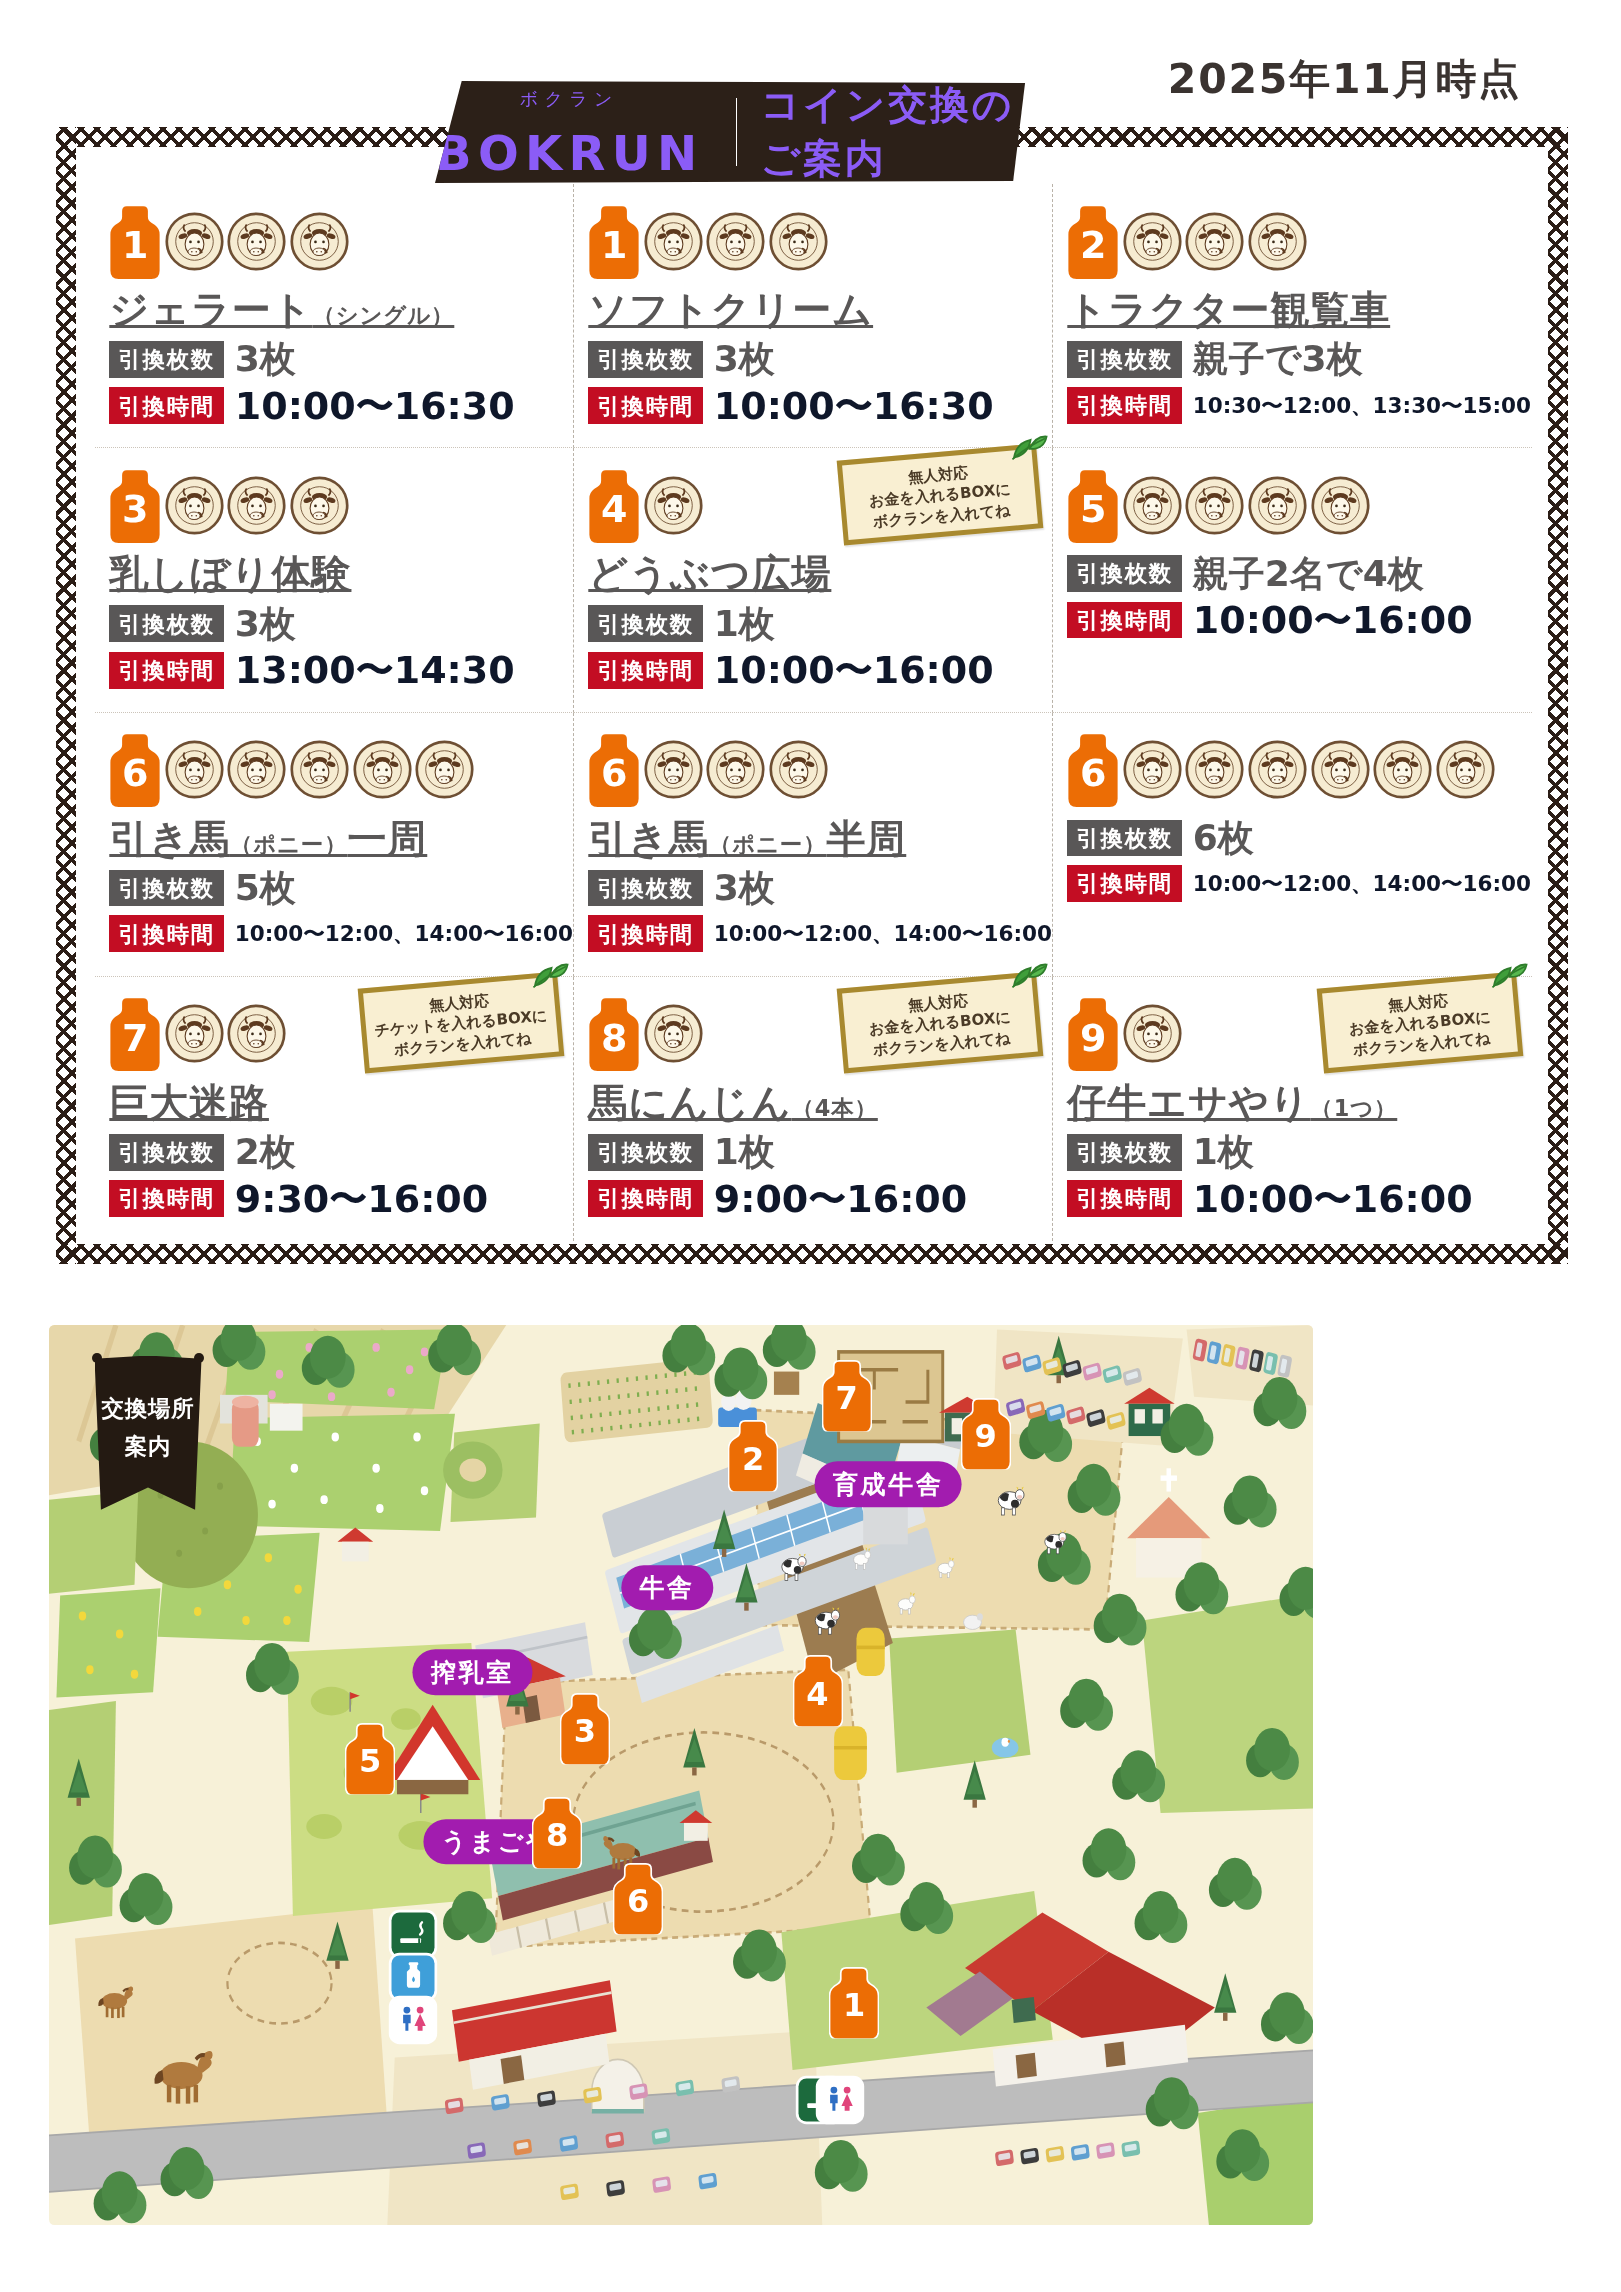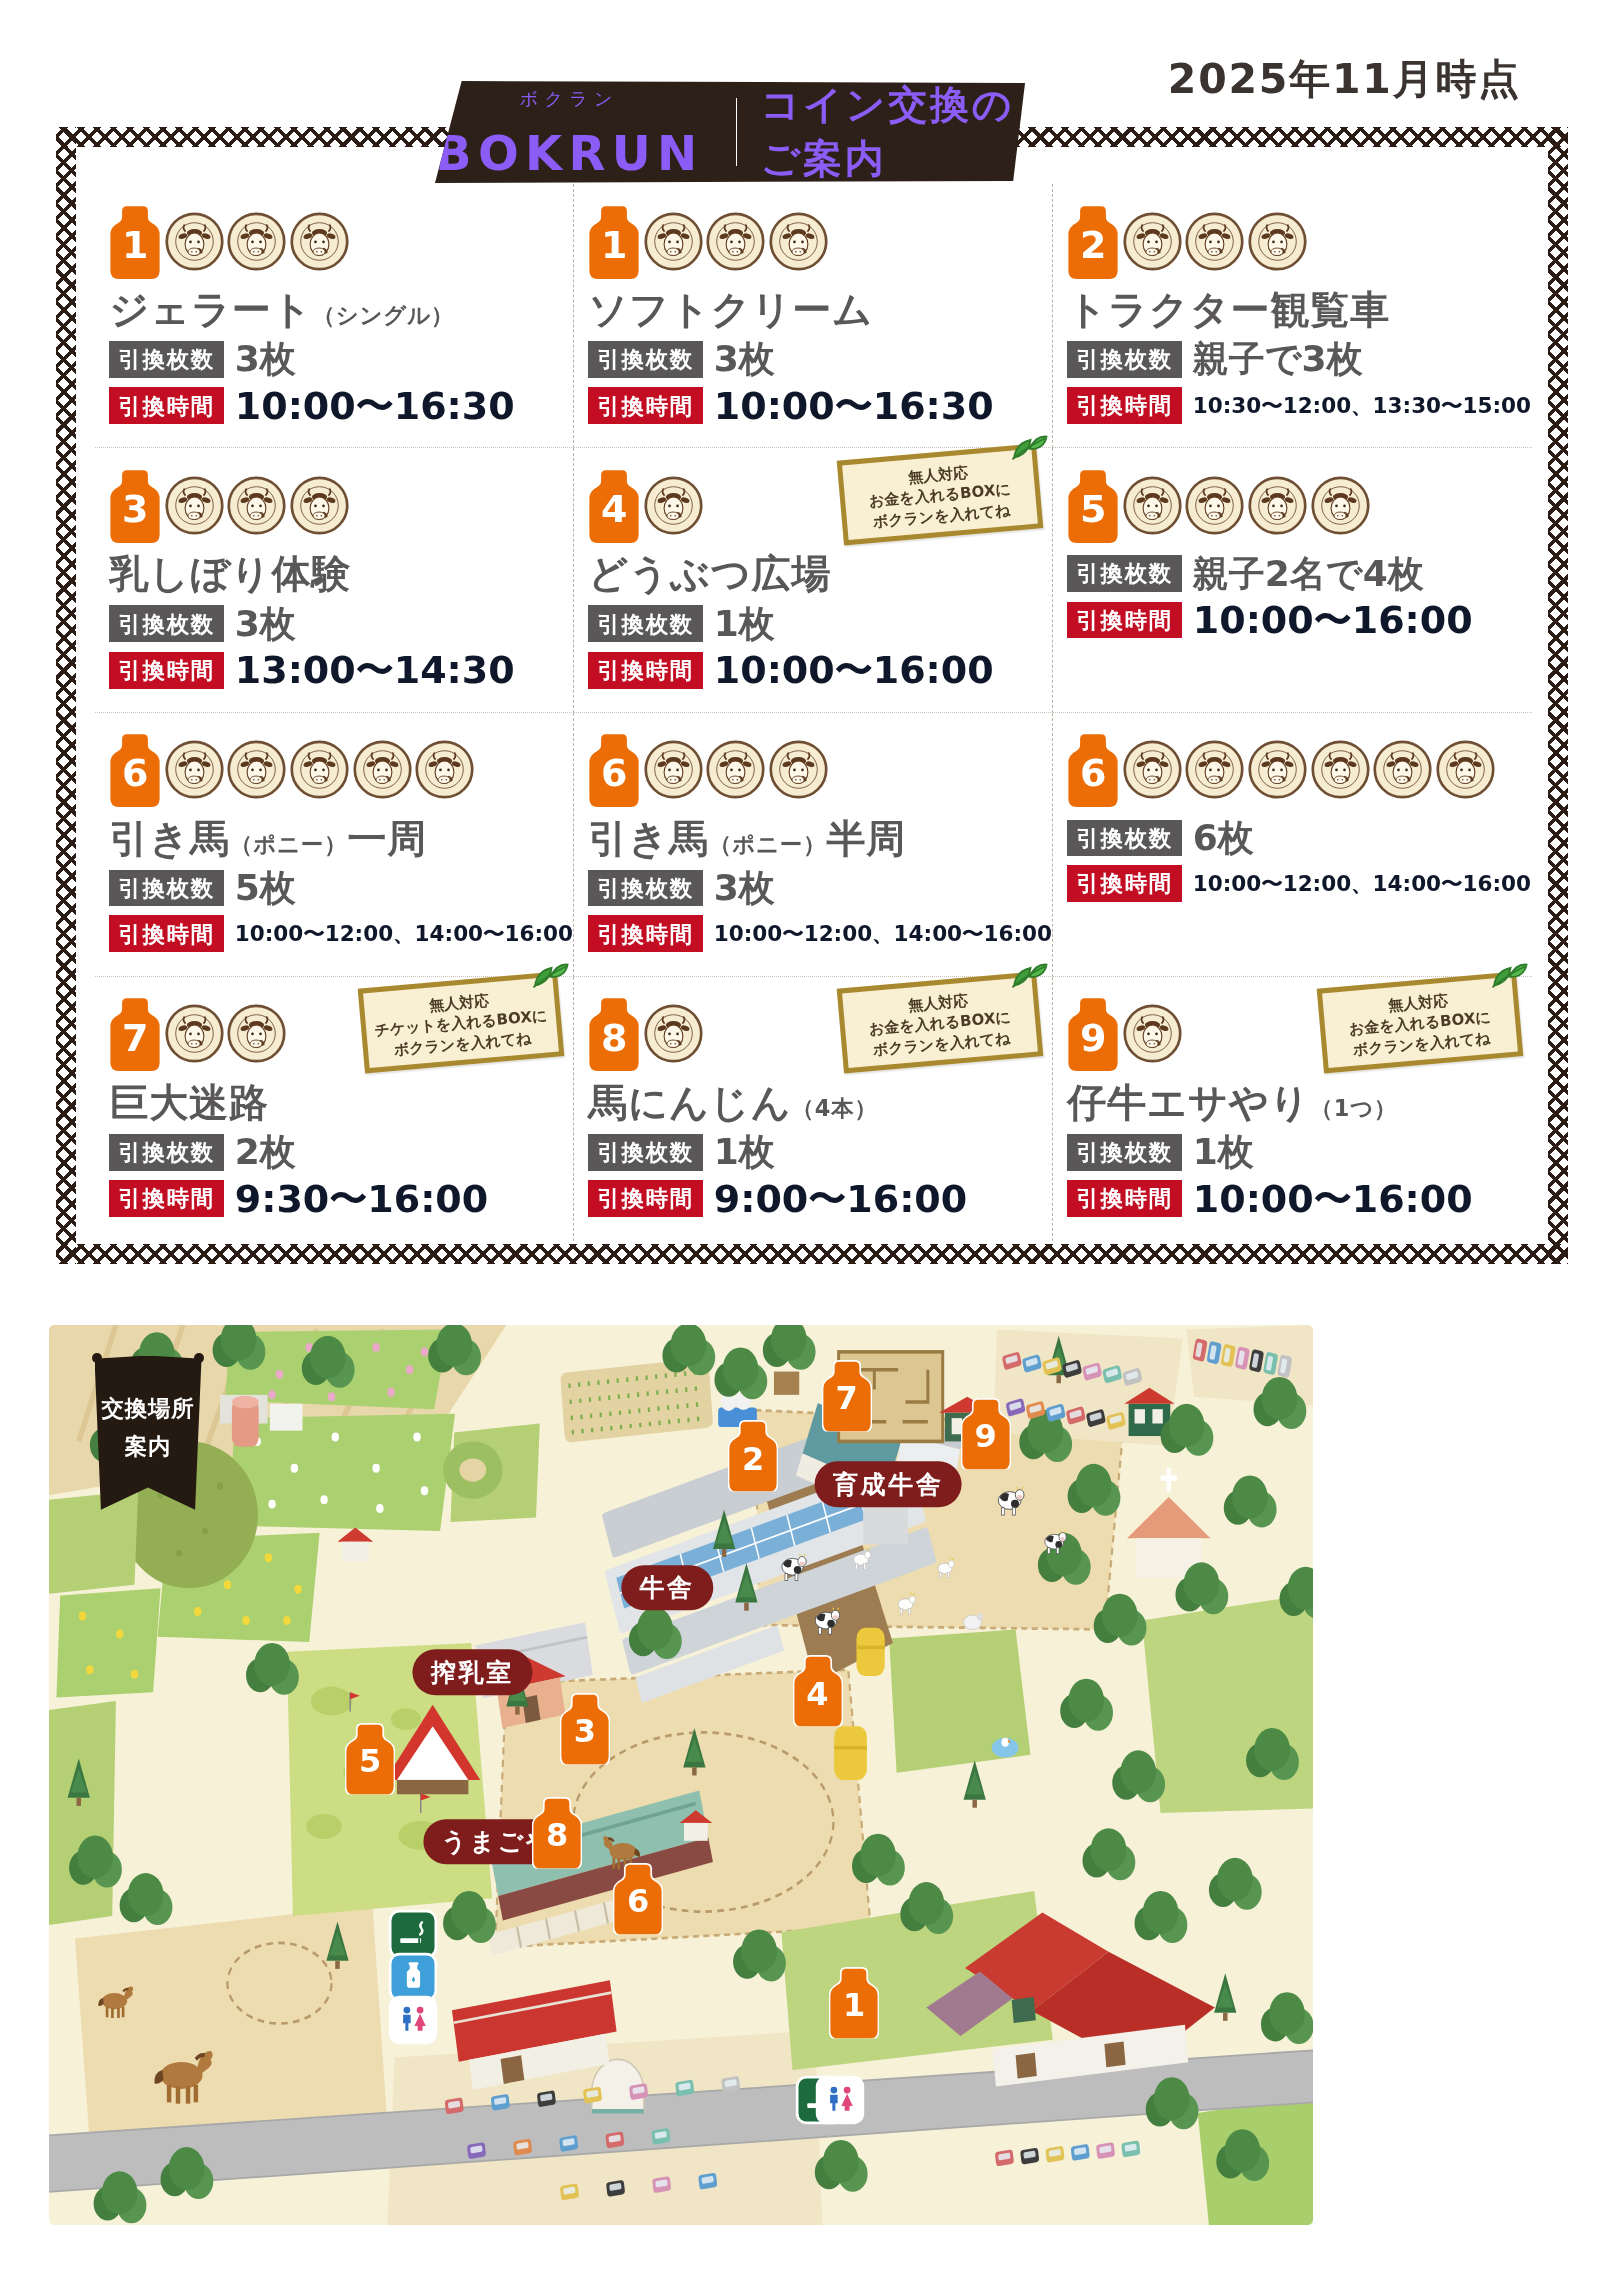--- a/index.html
+++ b/index.html
@@ -34,21 +34,21 @@
   .card:nth-child(-n+9){border-bottom:1.8px dotted #ccc4ba;}
 
   .card-top{display:flex;align-items:center;gap:7.2px;height:82px;}
   .card-bottle{width:52px;height:75px;position:relative;flex:none;}
   .card-bottle svg{width:100%;height:100%;}
   .card-bottle path{fill:#ec6d05;}
   .bottle-no{position:absolute;left:0;right:0;top:22.4px;text-align:center;color:#fff;font-size:38px;font-weight:700;line-height:1;}
   .coin{width:59px;height:59px;flex:none;margin-left:-3.6px;}
   .coin svg{width:100%;height:100%;}
 
-  .card-name{margin-top:7.2px;font-size:39px;font-weight:800;color:#595757;letter-spacing:0.9px;white-space:nowrap;line-height:1.1;}
+  .card-name{margin-top:7.2px;font-size:39px;font-weight:800;color:#595757;letter-spacing:0.9px;white-space:nowrap;line-height:1.1;text-decoration:underline;}
   .name-note{font-size:22.4px;font-weight:800;}
   .card-row{display:flex;align-items:center;margin-top:9px;gap:10.7px;}
   .badge{flex:none;color:#fff;font-size:22.4px;font-weight:700;padding:7.2px 9px;letter-spacing:1.8px;line-height:1;}
   .badge-pieces{background:#595757;}
   .badge-time{background:#c30d23;}
   .val{font-size:36px;font-weight:700;color:#595757;line-height:1;white-space:nowrap;}
   .val-time{color:#0f172a;font-size:38px;}
   .val-time.long{font-size:21.5px;letter-spacing:0;}
 
   .note{position:absolute;right:12.5px;top:3.6px;width:186px;transform:rotate(-5deg);background:#f9efd2;
@@ -66,21 +66,21 @@
     display:flex;flex-direction:column;align-items:center;justify-content:center;gap:7.2px;color:#fff;padding-bottom:16px;}
   .map-banner div{font-size:22.4px;font-weight:700;letter-spacing:0.9px;}
   .banner-dot{position:absolute;width:9.9px;height:9.9px;border-radius:50%;background:#241a12;top:-2.7px;}
   .banner-dot.d1{left:-2.7px}.banner-dot.d2{right:-2.7px}
 
   .map-pin{position:absolute;width:50px;height:72px;transform:translate(-50%,-52%);z-index:5;}
   .map-pin svg{width:100%;height:100%;}
   .map-pin path{fill:#ec6d05;stroke:#fff;stroke-width:3;paint-order:stroke;}
   .pin-no{position:absolute;left:0;right:0;top:22.4px;font-size:32px;color:#fff;font-weight:700;text-align:center;line-height:1;}
 
-  .map-label{position:absolute;transform:translate(-50%,-50%);background:#7f1d1d;color:#fff;font-size:25px;font-weight:700;
+  .map-label{position:absolute;transform:translate(-50%,-50%);background:#a21caf;color:#fff;font-size:25px;font-weight:700;
     padding:6.3px 18px;border-radius:23px;letter-spacing:2.7px;white-space:nowrap;z-index:4;}
 
   .map-icon{position:absolute;width:43px;height:43px;transform:translate(-50%,-50%);border-radius:8px;
     box-shadow:0 0 0 2.7px #fff;z-index:4;display:flex;align-items:center;justify-content:center;}
   .icon-smoke{background:#1c6a3d}
   .icon-milk{background:#3f9fd9}
   .icon-wc{background:#fff}
   .map-icon svg{width:34px;height:34px;}
 </style>
 </head>

